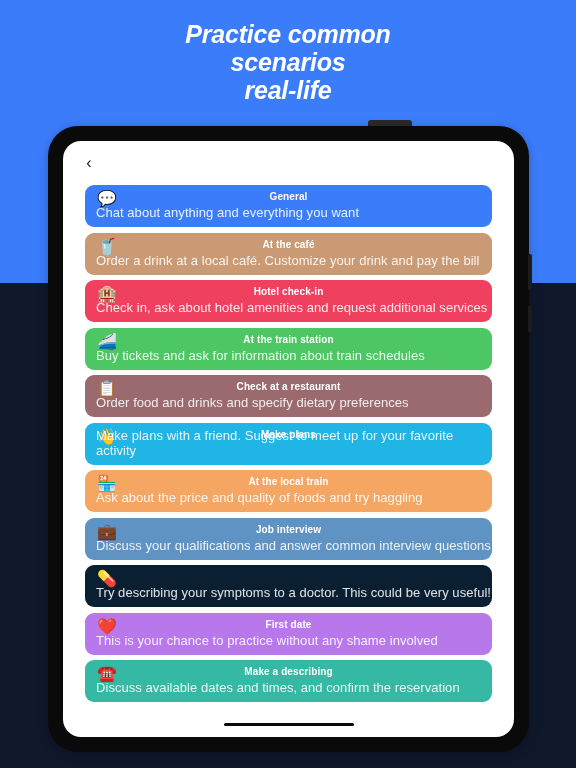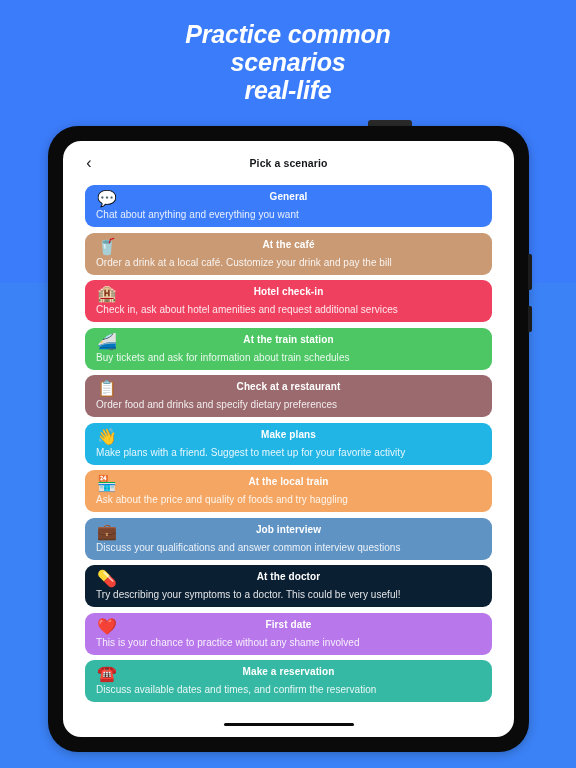--- a/index.html
+++ b/index.html
@@ -8,21 +8,21 @@
     width: 576px;
     height: 768px;
     overflow: hidden;
     font-family: "Liberation Sans", sans-serif;
   }
 
   #stage {
     position: relative;
     width: 576px;
     height: 768px;
-    background: #3b82f6;
+    background: #0f172a;
     overflow: hidden;
   }
 
   
   .bg-blue {
     position: absolute;
     left: 0; top: 0;
     width: 576px;
     height: 300px;
     background: #3b7cfa;
@@ -155,21 +155,21 @@
     text-align: center;
     font-size: 10px;
     font-weight: bold;
     color: #ffffff;
     letter-spacing: 0.1px;
   }
   .card-sub {
     position: absolute;
     left: 11px;
     bottom: 7px;
-    font-size: 10px;
+    font-size: 13px;
     color: rgba(255,255,255,0.88);
     letter-spacing: 0.05px;
   }
 
   
   .home-indicator {
     position: absolute;
     left: 50%;
     transform: translateX(-50%);
     bottom: 11px;
@@ -194,21 +194,20 @@
   </div>
 
   <div class="tablet">
     <div class="tablet-btn b1"></div>
     <div class="tablet-btn b2"></div>
 
     <div class="screen">
 
       <div class="app-header">
         <div class="back-icon">‹</div>
-        <div class="app-title">Pick a scenario</div>
       </div>
 
       <div class="list">
           <div class="card" style="background: rgb(59, 124, 250);">
             <span class="card-emoji">💬</span>
             <div class="card-title">General</div>
             <div class="card-sub">Chat about anything and everything you want</div>
           </div>
           <div class="card" style="background: rgb(201, 154, 116);">
             <span class="card-emoji">🥤</span>
@@ -240,31 +239,30 @@
             <div class="card-title">At the local train</div>
             <div class="card-sub">Ask about the price and quality of foods and try haggling</div>
           </div>
           <div class="card" style="background: rgb(95, 147, 196);">
             <span class="card-emoji">💼</span>
             <div class="card-title">Job interview</div>
             <div class="card-sub">Discuss your qualifications and answer common interview questions</div>
           </div>
           <div class="card" style="background: rgb(11, 31, 51);">
             <span class="card-emoji">💊</span>
-            <div class="card-title">At the doctor</div>
             <div class="card-sub">Try describing your symptoms to a doctor. This could be very useful!</div>
           </div>
           <div class="card" style="background: rgb(184, 120, 236);">
             <span class="card-emoji">❤️</span>
             <div class="card-title">First date</div>
             <div class="card-sub">This is your chance to practice without any shame involved</div>
           </div>
           <div class="card" style="background: rgb(53, 185, 164);">
             <span class="card-emoji">☎️</span>
-            <div class="card-title">Make a reservation</div>
+            <div class="card-title">Make a describing</div>
             <div class="card-sub">Discuss available dates and times, and confirm the reservation</div>
           </div>
         </div>
 
       <div class="home-indicator"></div>
     </div>
   </div>
 
   <div class="tablet-camera"></div>
 </div>

